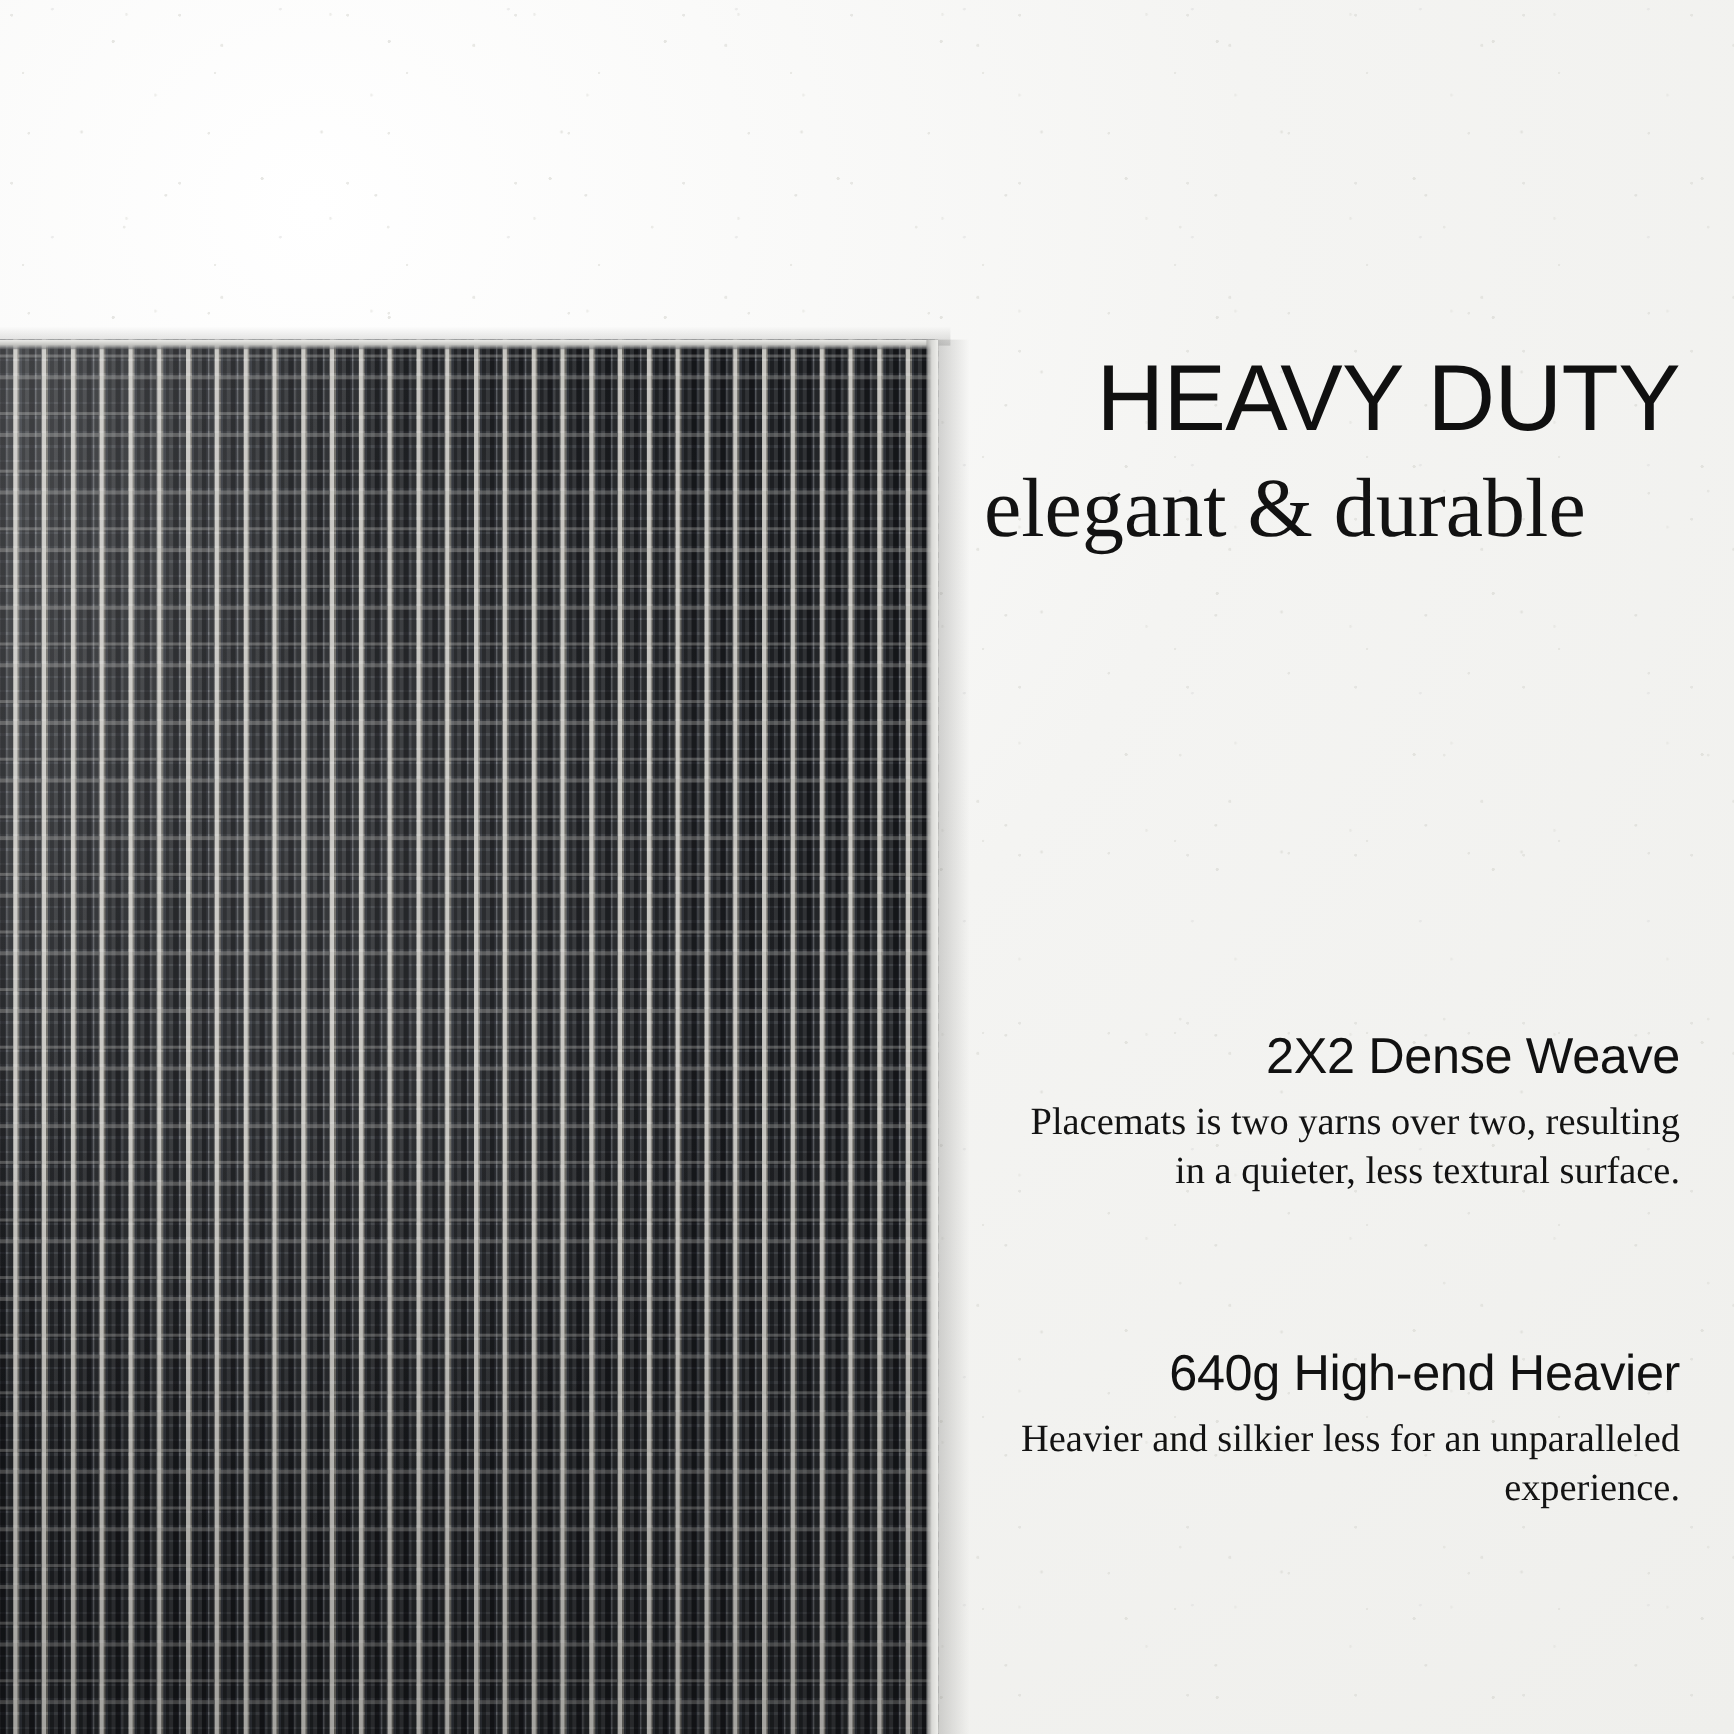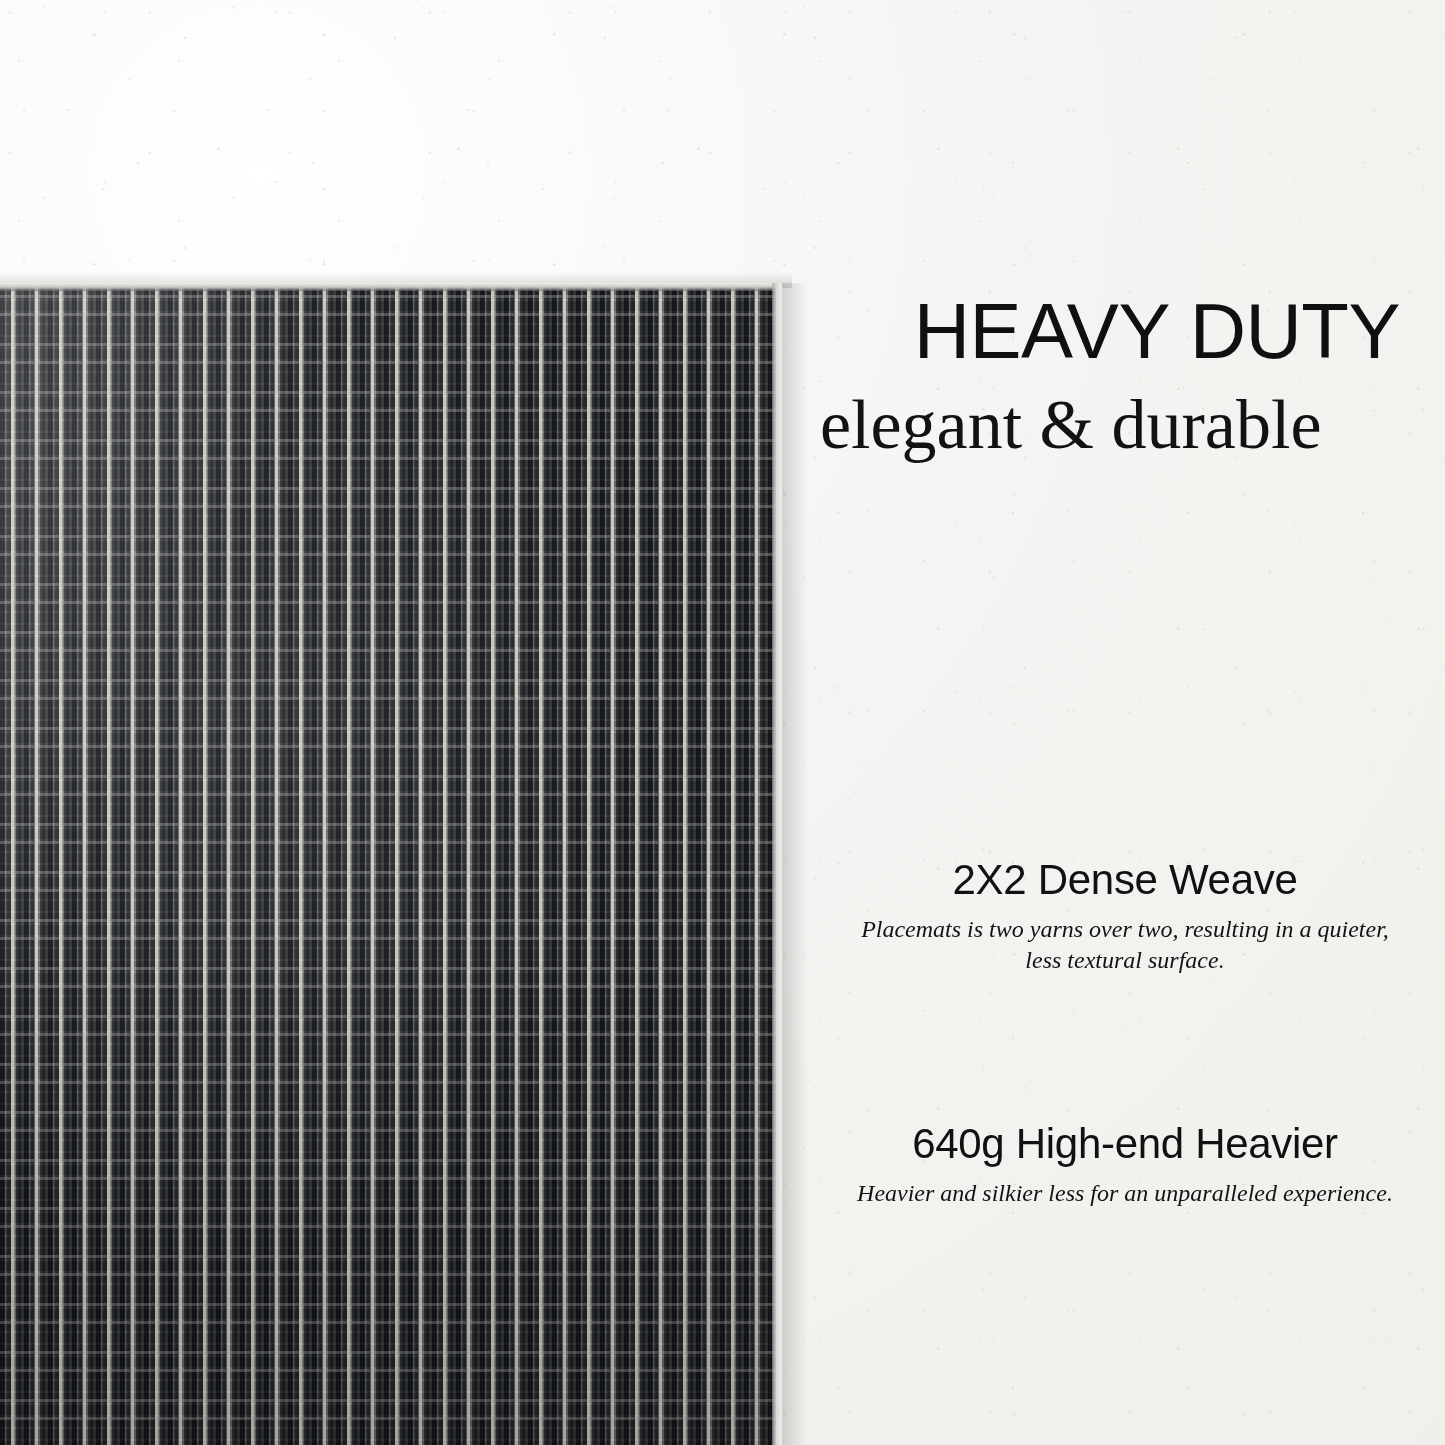--- a/index.html
+++ b/index.html
@@ -193,37 +193,36 @@
     font-family: "Liberation Serif", serif;
     font-size: 70px;
     line-height: 1.05;
     color: #121212;
   }
 
   .feature {
     position: absolute;
     left: 30px;
     right: 20px;
-    text-align: center;
+    text-align: right;
   }
   .feature-1 { top: 856px; }
   .feature-2 { top: 1120px; }
 
   .feature-title {
     font-family: "Liberation Sans", sans-serif;
     font-size: 42px;
     font-weight: 400;
     color: #111111;
     letter-spacing: -0.3px;
     margin-bottom: 10px;
   }
   .feature-desc {
     font-family: "Liberation Serif", serif;
-    font-style: italic;
-    font-size: 24px;
+    font-size: 32px;
     line-height: 1.28;
     color: #131313;
   }
 </style>
 </head>
 <body>
 
 <div class="canvas">
 
   <div class="bg">

